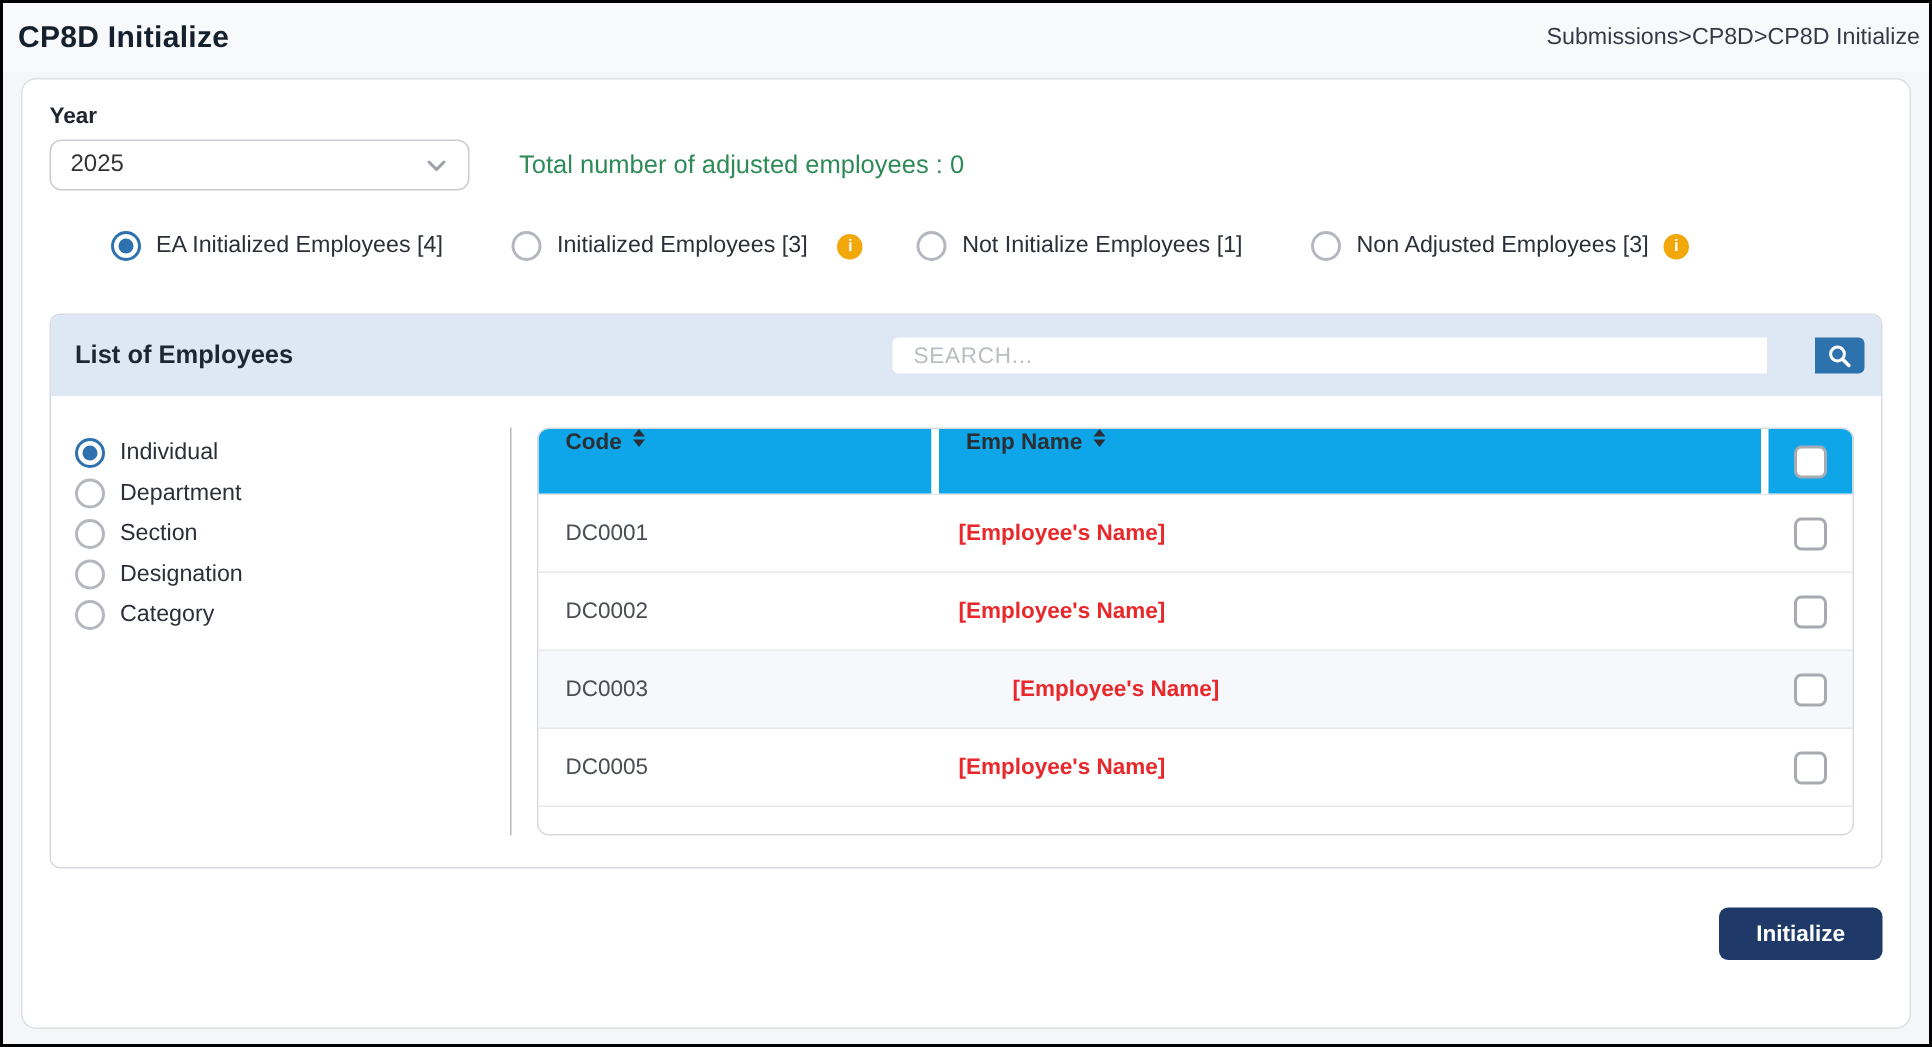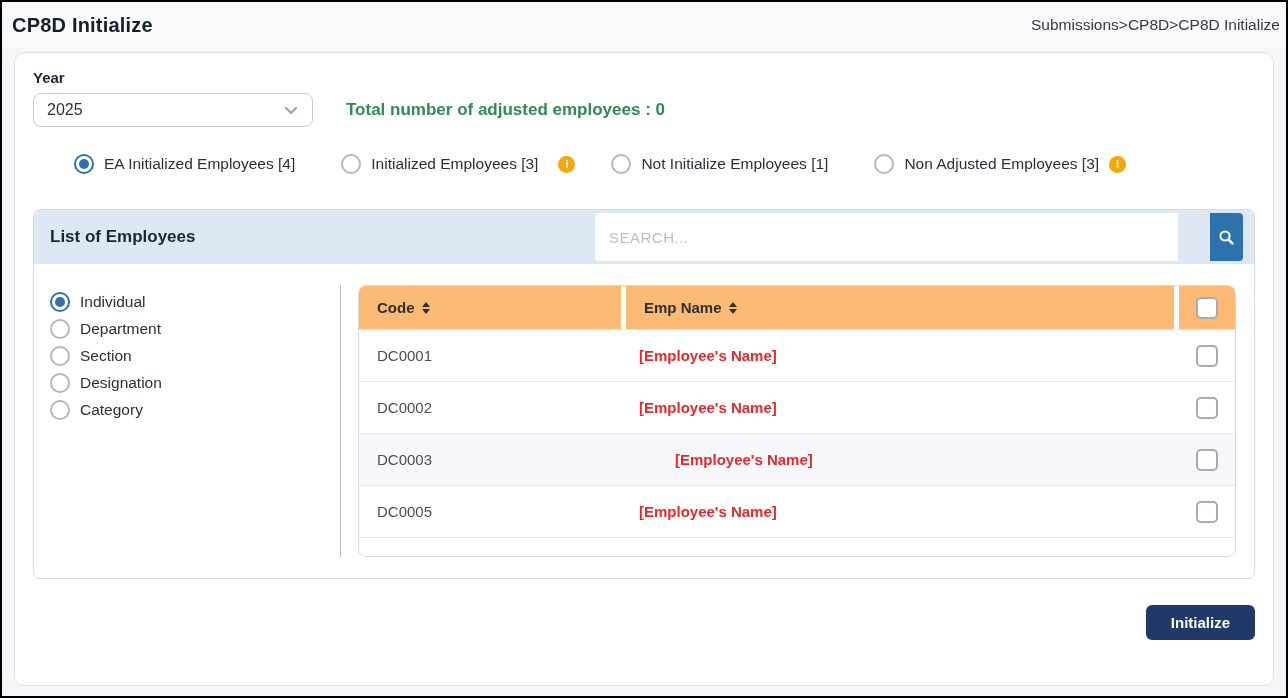--- a/index.html
+++ b/index.html
@@ -38,21 +38,21 @@
   .year-row { display:flex; align-items:center; }
   .year-select {
     width:280px; height:34px;
     border:1px solid #c9ccd1; border-radius:8px;
     background:#fff;
     display:flex; align-items:center; justify-content:space-between;
     padding:0 13px; cursor:pointer;gap:12px;
   }
   .year-value { font-size:16px; color:#333; }
   .chevron { color:#9aa0a6; display:flex; }
-  .total-text { margin-left:33px; font-size:17px; font-weight:700; color:#2e8b57; }
+  .total-text { margin-left:33px; font-size:17px; font-weight:400; color:#2e8b57; }
 
   
   .filter-row { display:flex; align-items:center; margin:27px 0 0 13px; flex-wrap:nowrap; }
   .radio-item { display:flex; align-items:center; cursor:pointer; margin-right:18px;margin-left:28px; }
   .radio {
     width:20px; height:20px; border-radius:50%;
     border:2px solid #b4b8be; background:#fff; flex:0 0 auto;
     display:flex; align-items:center; justify-content:center;
   }
   .radio.checked { border-color:#2d72ae; }
@@ -74,21 +74,21 @@
     background:#fff;
   }
   .panel-header {
     height:54px;
     background:#dde8f4;
     border-radius:6px 6px 0 0;
     display:flex; align-items:center; justify-content:space-between;
     padding:0 11px 0 16px;
   }
   .panel-title { font-size:17px; font-weight:700; color:#1d2733; }
-  .search-wrap { display:flex; width:648px; height:48px;gap:32px; }
+  .search-wrap { display:flex; width:648px; height:24px;gap:32px; }
   .search-input {
     flex:1; border:none; outline:none;
     border-radius:4px 0 0 4px;
     padding:0 14px; font-size:15px; color:#333;
     font-family:"Liberation Sans", sans-serif;
   }
   .search-input::placeholder { color:#b9bdc4; letter-spacing:.5px; }
   .search-btn {
     width:33px; border:none; cursor:pointer;
     background:#2e72ad; border-radius:0 4px 4px 0;
@@ -103,21 +103,21 @@
   
   .emp-table {
     flex:1; margin-left:17px;
     border:1px solid #d5d9dd; border-radius:8px;
     overflow:hidden;
     display:flex; flex-direction:column;
     height:272px;
   }
   .t-row { display:flex; align-items:center; }
   .t-head { background:#fff; height:44px; border-bottom:1px solid #e2e4e7; }
-  .t-head .cell { background:#fdba74; height:100%; display:flex; align-items:center; }
+  .t-head .cell { background:#0ea5e9; height:100%; display:flex; }
   .cell-code { width:262px; padding-left:18px; }
   .cell-name { flex:1; padding-left:18px; }
   .cell-check { width:56px; display:flex; align-items:center; justify-content:center; }
   .gap { width:5px; height:100%; background:#fff; flex:0 0 auto; }
   .th-label { font-size:15px; font-weight:700; color:#2b2f33; }
   .sort-icon { display:flex; flex-direction:column; margin-left:7px; gap:2px; cursor:pointer; }
   .sort-icon i { display:block; width:0; height:0; border-left:4.5px solid transparent; border-right:4.5px solid transparent; }
   .sort-up { border-bottom:5px solid #2b2f33; }
   .sort-down { border-top:5px solid #2b2f33; }
 

